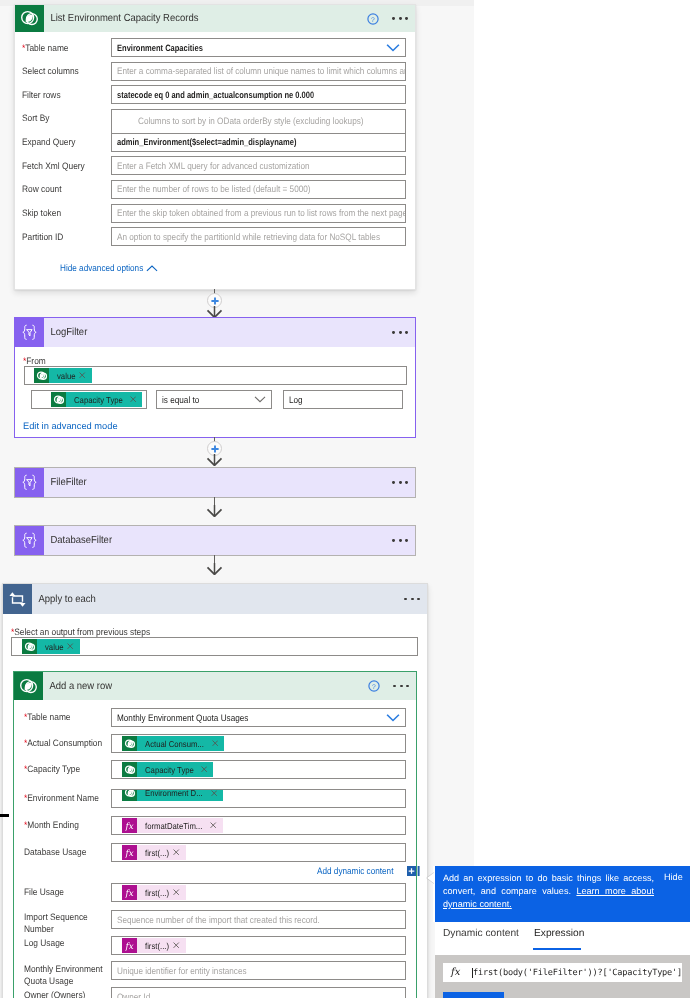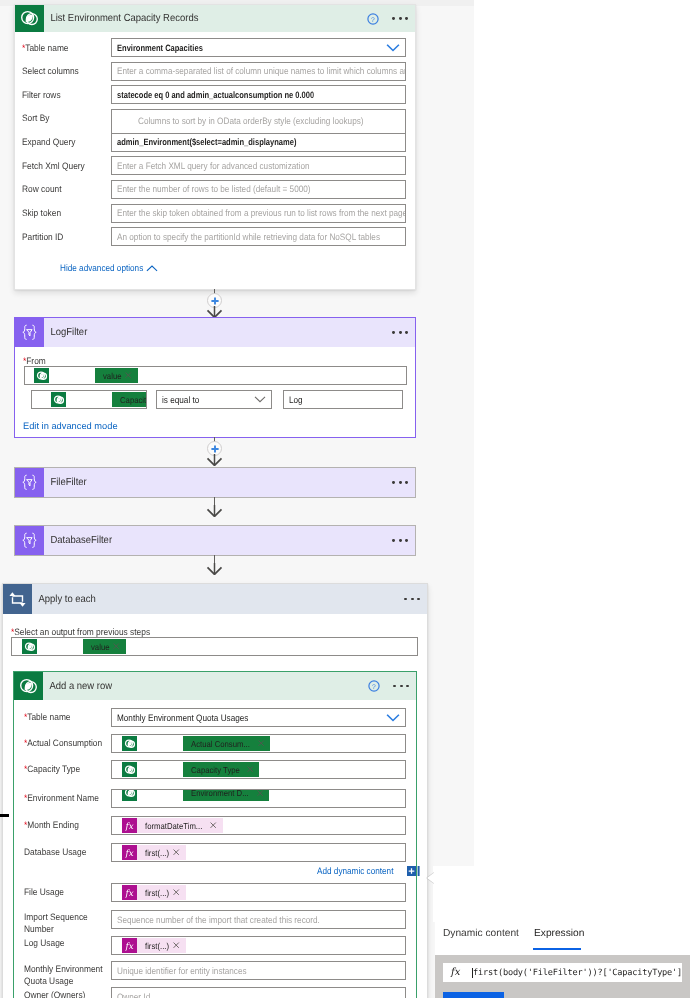--- a/index.html
+++ b/index.html
@@ -41,21 +41,21 @@
        transform:scaleX(.88);transform-origin:left center;width:333px;flex:0 0 333px;}
   .chev{margin-left:auto;display:flex;}
 
   .token{display:inline-flex;align-items:center;height:15px;}
   .tico{width:15px;height:15px;flex:0 0 15px;display:flex;align-items:center;justify-content:center;}
   .tbody{display:flex;align-items:center;height:15px;padding:0 6px 0 8px;gap:8px;}
   .tlabel{font-size:8.6px;color:#201f1e;white-space:nowrap;display:inline-block;
           transform:scaleX(.90);transform-origin:left center;margin-right:-6.4px;}
   .tx{display:flex;align-items:center;line-height:1;}
   .tok-dv .tico{background:#0b7b41;}
-  .tok-dv .tbody{background:#15803d;margin-left:46px;}
+  .tok-dv .tbody{background:#14b8a6;}
   .tok-fx .tico{background:#ad0f90;}
   .tok-fx .tbody{background:#f6e0f2;}
 
   .link{position:absolute;font-size:9.3px;color:#0a64c2;cursor:pointer;white-space:nowrap;}
   .link > span:first-child{display:inline-block;transform:scaleX(.88);transform-origin:left center;}
   .link.shrink > span:first-child{margin-right:-13px;}
 
   .vline{position:absolute;width:1.2px;background:#605e5c;}
   .plus{position:absolute;width:15px;height:15px;border-radius:50%;background:#fbfbfb;border:1px solid #d0cece;
         display:flex;align-items:center;justify-content:center;box-sizing:border-box;}
@@ -551,20 +551,24 @@
       <svg width="13" height="10" viewBox="0 0 13 10">
         <rect x="0" y="0" width="9" height="10" fill="#1f5fad"></rect>
         <path d="M4.5 2.2 V7.8 M1.7 5 H7.3" stroke="#ffffff" stroke-width="1.25"></path>
         <rect x="10.6" y="0" width="2" height="10" fill="#1f5fad"></rect>
       </svg>
     </span>
   </div>
 <div class="exp-panel" style="left:435px;top:866px;width:255px;height:132px;">
   <div class="panel-gutter"></div>
   <div class="callout"></div>
+  <div class="exp-tip">
+    <div class="exp-tip-text"><span>Add an expression to do basic things like access, convert, and compare values. </span><u>Learn more about dynamic content.</u></div>
+    <div class="exp-hide">Hide</div>
+  </div>
   <div class="exp-tabs">
     <div class="exp-tab" style="left:8px;">Dynamic content</div>
     <div class="exp-tab active" style="left:99px;">Expression</div>
     <div class="tab-underline" style="left:98px;top:26px;width:48px;"></div>
   </div>
   <div class="exp-editwrap">
     <div class="exp-edit">
         <span class="fxg">fx</span>
         <span class="caret"></span>
         <span class="exp-expr">first(body('FileFilter'))?['CapacityType']</span>

